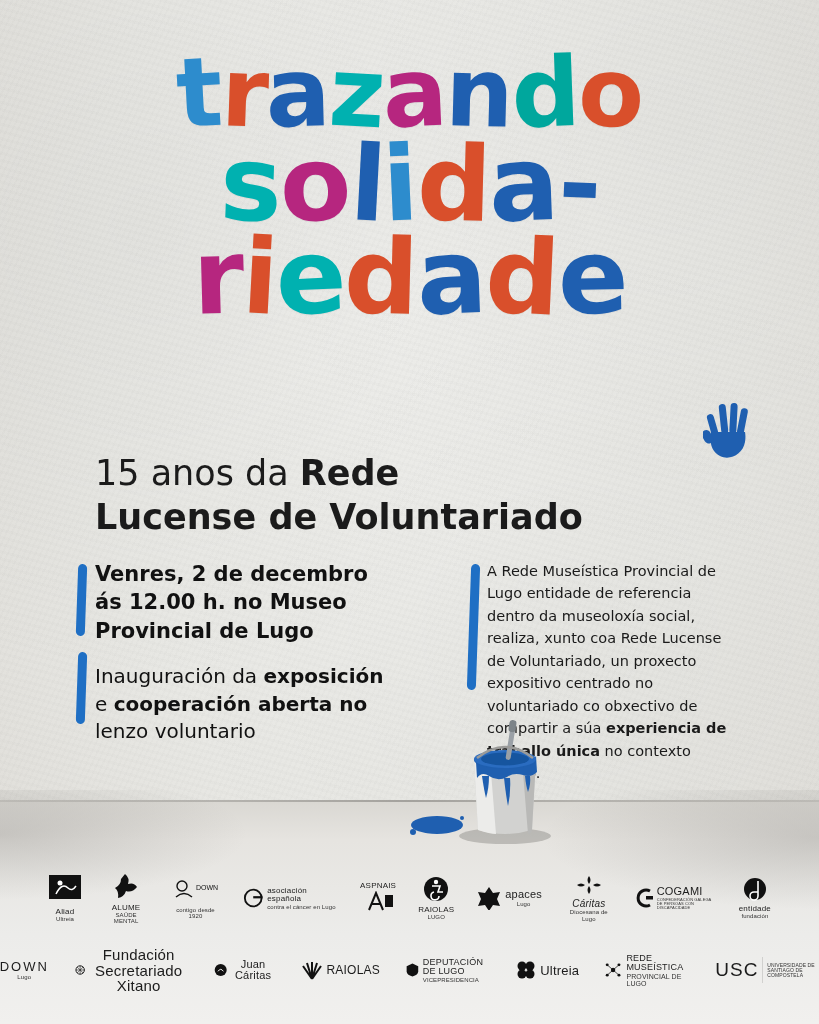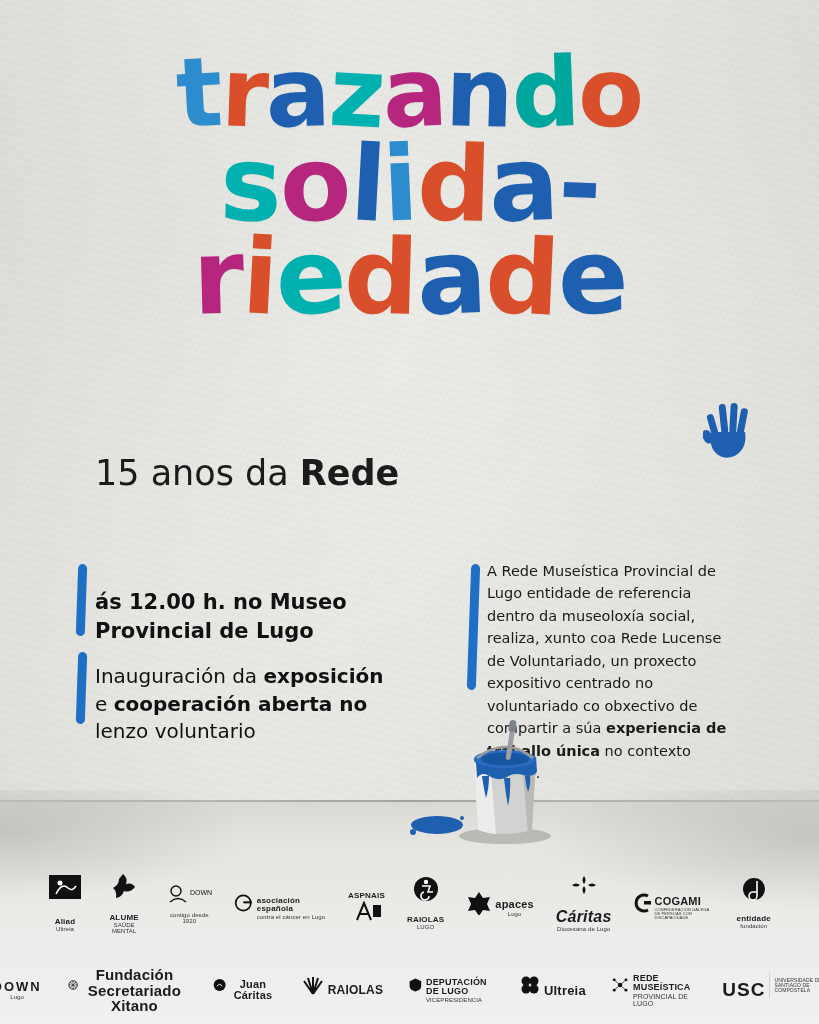--- a/index.html
+++ b/index.html
@@ -160,21 +160,21 @@
   .logo {
     display: flex;
     align-items: center;
     justify-content: center;
     color: #1c1c1c;
     font-family: "Liberation Sans", sans-serif;
     text-align: center;
     line-height: 1.05;
   }
   .logo-txt { font-size: 8px; letter-spacing: 0.2px; }
-  .logo-name { font-weight: 700; margin-top: 10px; }
+  .logo-name { font-weight: 400; }
   .logo-sub { font-size: 6px; font-weight: 400; color: #333; letter-spacing: 0.1px;}
   .sep-dot { width: 1px; height: 26px; background: rgba(0,0,0,0.12); }
 
   .mark { display:block; }
 </style>
 </head>
 <body>
 
 <div class="poster">
   <div class="wall-texture"></div>
@@ -197,27 +197,28 @@
         <rect x="27" y="3" width="7" height="31" rx="3.5" transform="rotate(3 30 18)"></rect>
         <rect x="36" y="8" width="7" height="27" rx="3.5" transform="rotate(11 39 21)"></rect>
         <path d="M8 32 C6 40 8 52 17 56 C27 61 40 54 42 42 C43 36 42 32 42 32 Z"></path>
         <rect x="0" y="30" width="9" height="14" rx="4.5" transform="rotate(-28 4 37)"></rect>
       </g>
     </svg>
   </div>
 
   <div class="subtitle">
     <span>15 anos da </span><b>Rede</b><br>
+    <b>Lucense de Voluntariado</b>
   </div>
 
   <div class="col-left">
     <div class="brush-bar tall"></div>
     <div class="brush-bar b2"></div>
     <div class="ev-title">
-      <br>
+      <span>Venres, 2 de decembro</span><br>
       <span>ás 12.00 h. no Museo</span><br>
       <span>Provincial de Lugo</span>
     </div>
     <div class="ev-sub">
       <span>Inauguración da </span><b>exposición</b><br>
       <span>e </span><b>cooperación aberta no</b><br>
       <span>lenzo voluntario</span>
     </div>
   </div>
 
@@ -339,21 +340,21 @@
             <div class="logo-sub">Lugo</div>
           </div>
         </div>
       </div>
 
       <div class="logo">
         <div>
           <svg width="26" height="20" viewBox="0 0 26 20" aria-hidden="true">
             <path d="M13 1 q3 4 0 8 q-3 -4 0 -8 M13 19 q3 -4 0 -8 q-3 4 0 8 M1 10 q4 3 8 0 q-4 -3 -8 0 M25 10 q-4 3 -8 0 q4 -3 8 0" fill="#111"></path>
           </svg>
-          <div class="logo-txt logo-name" style="font-size:16px;font-style:italic;">Cáritas</div>
+          <div class="logo-txt logo-name" style="font-size:10px;font-style:italic;">Cáritas</div>
           <div class="logo-sub">Diocesana de Lugo</div>
         </div>
       </div>
 
       <div class="logo">
         <div style="display:flex;align-items:center;gap:3px;">
           <svg width="18" height="20" viewBox="0 0 18 20" aria-hidden="true">
             <path d="M14 3 a8 8 0 1 0 0 14" stroke="#111" stroke-width="3" fill="none"></path>
             <rect x="10" y="8" width="7" height="3.5" fill="#111"></rect>
           </svg>

